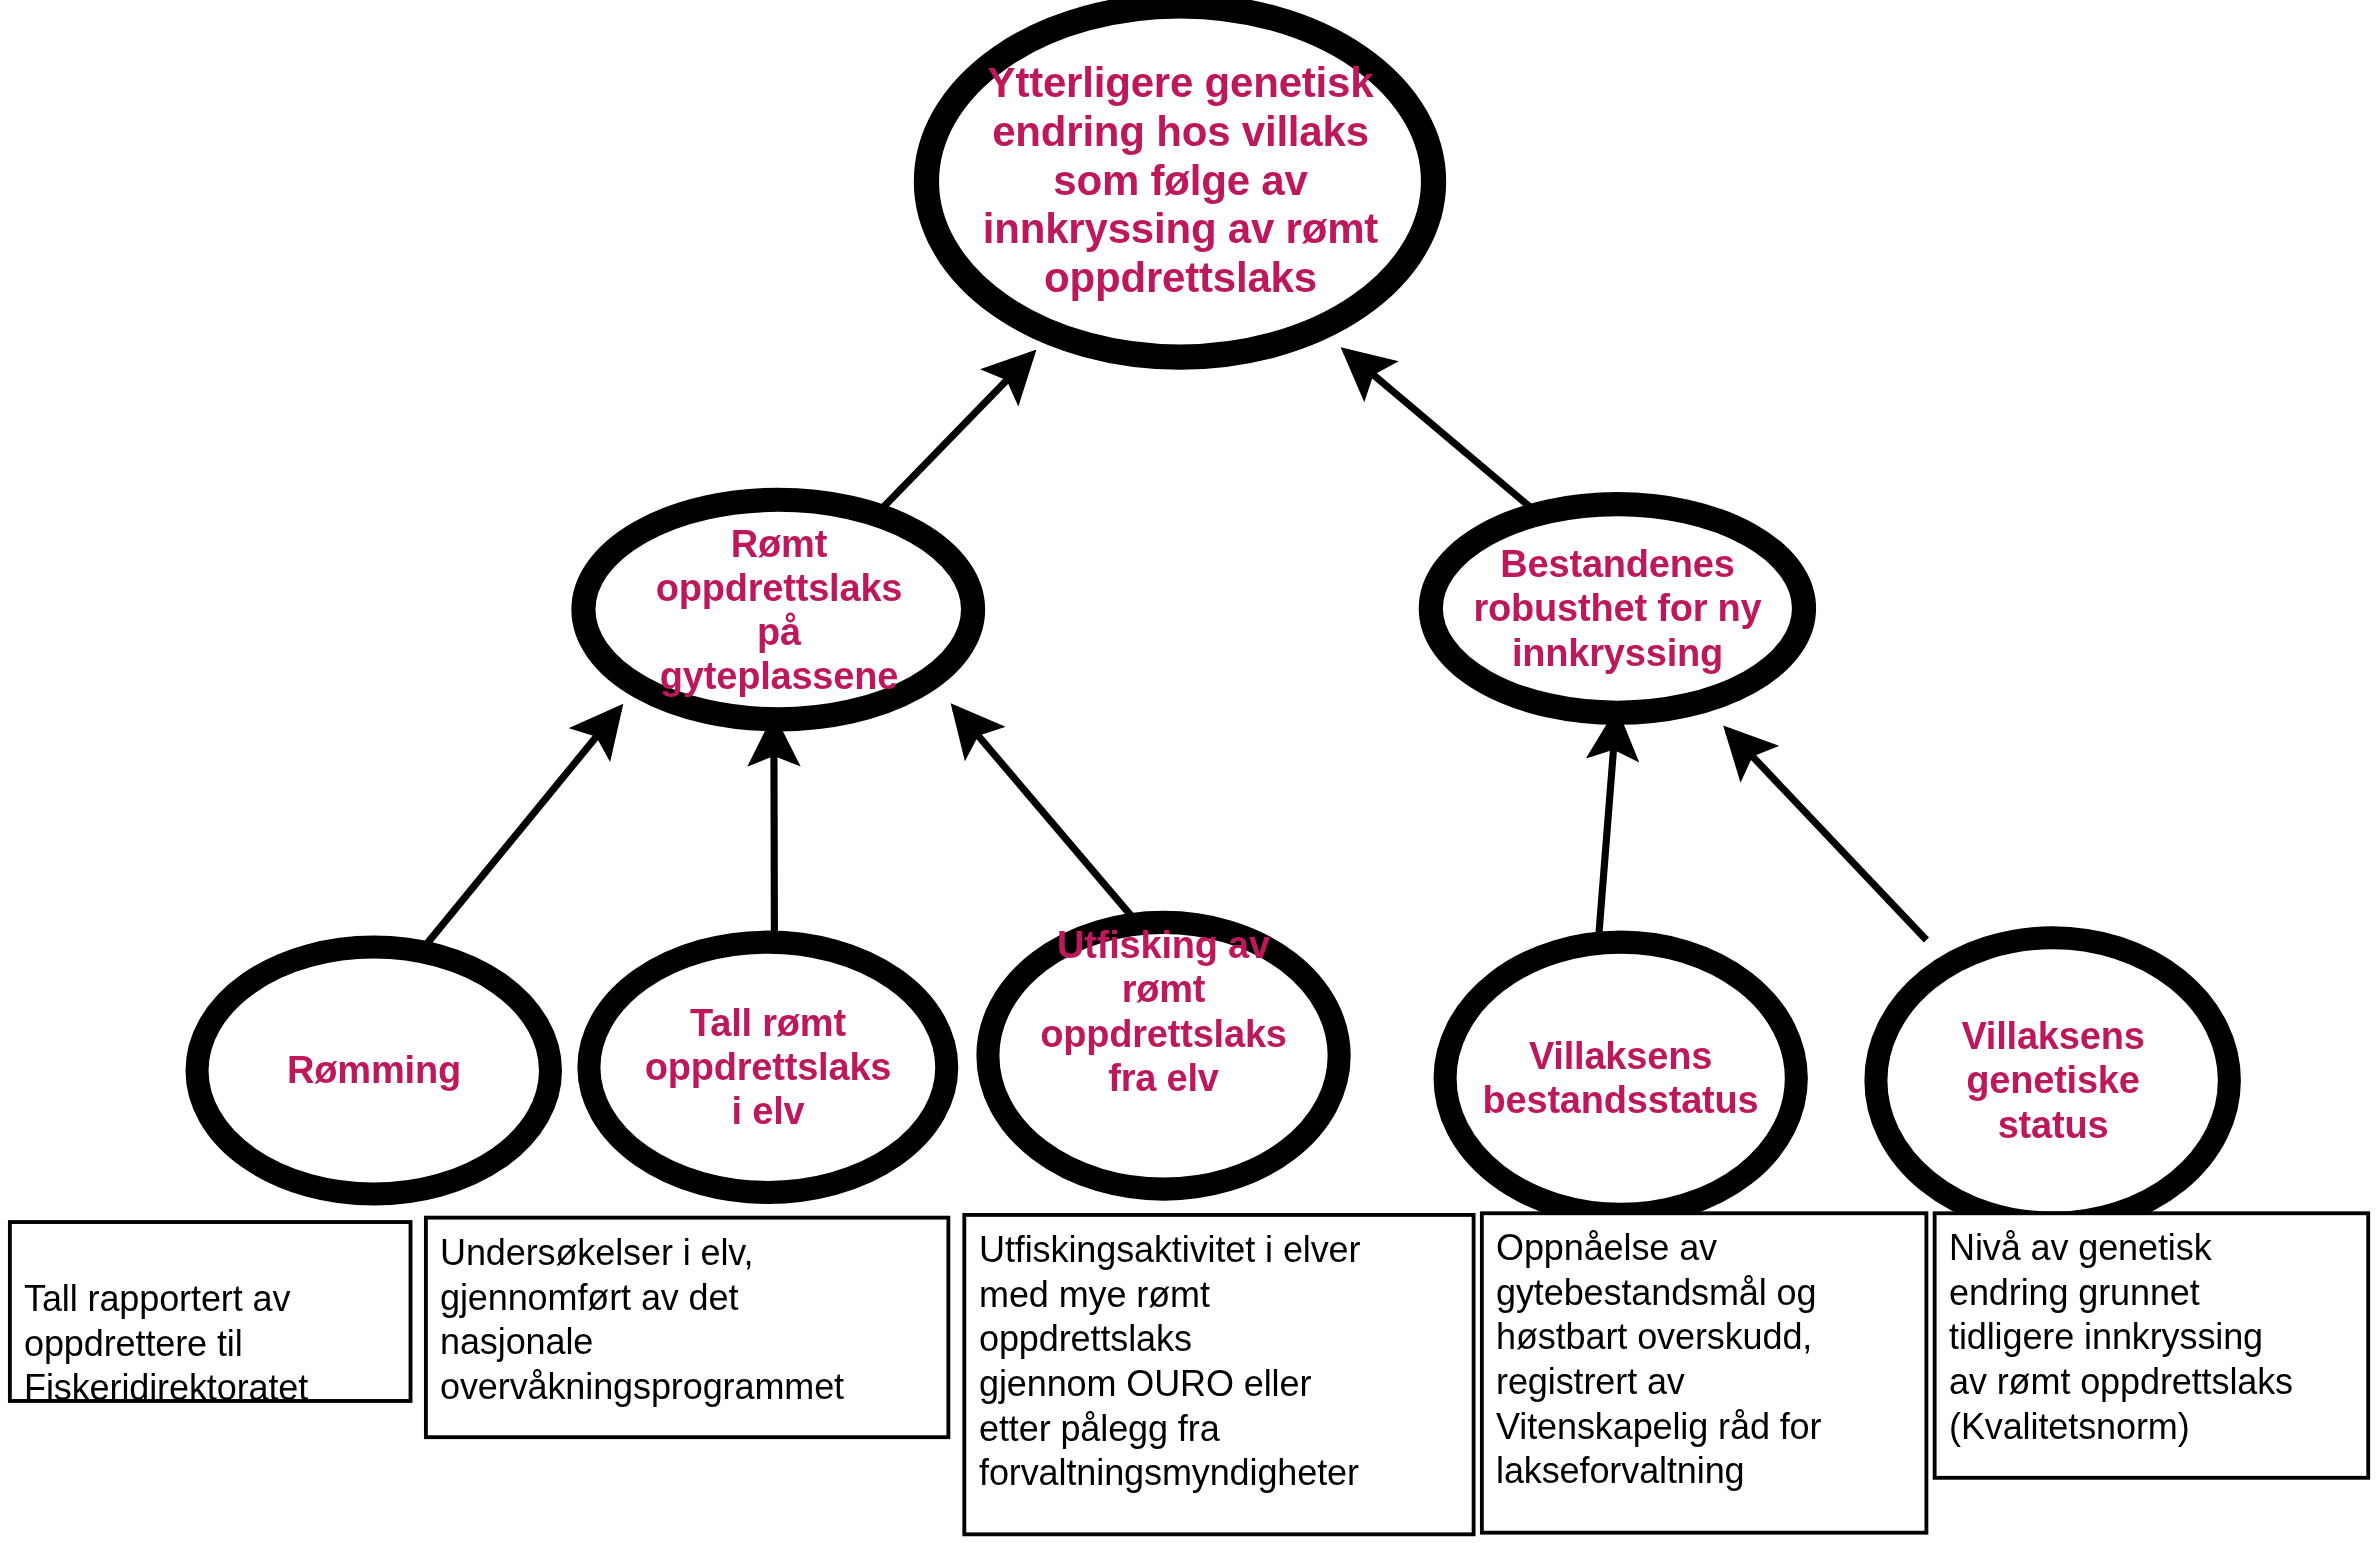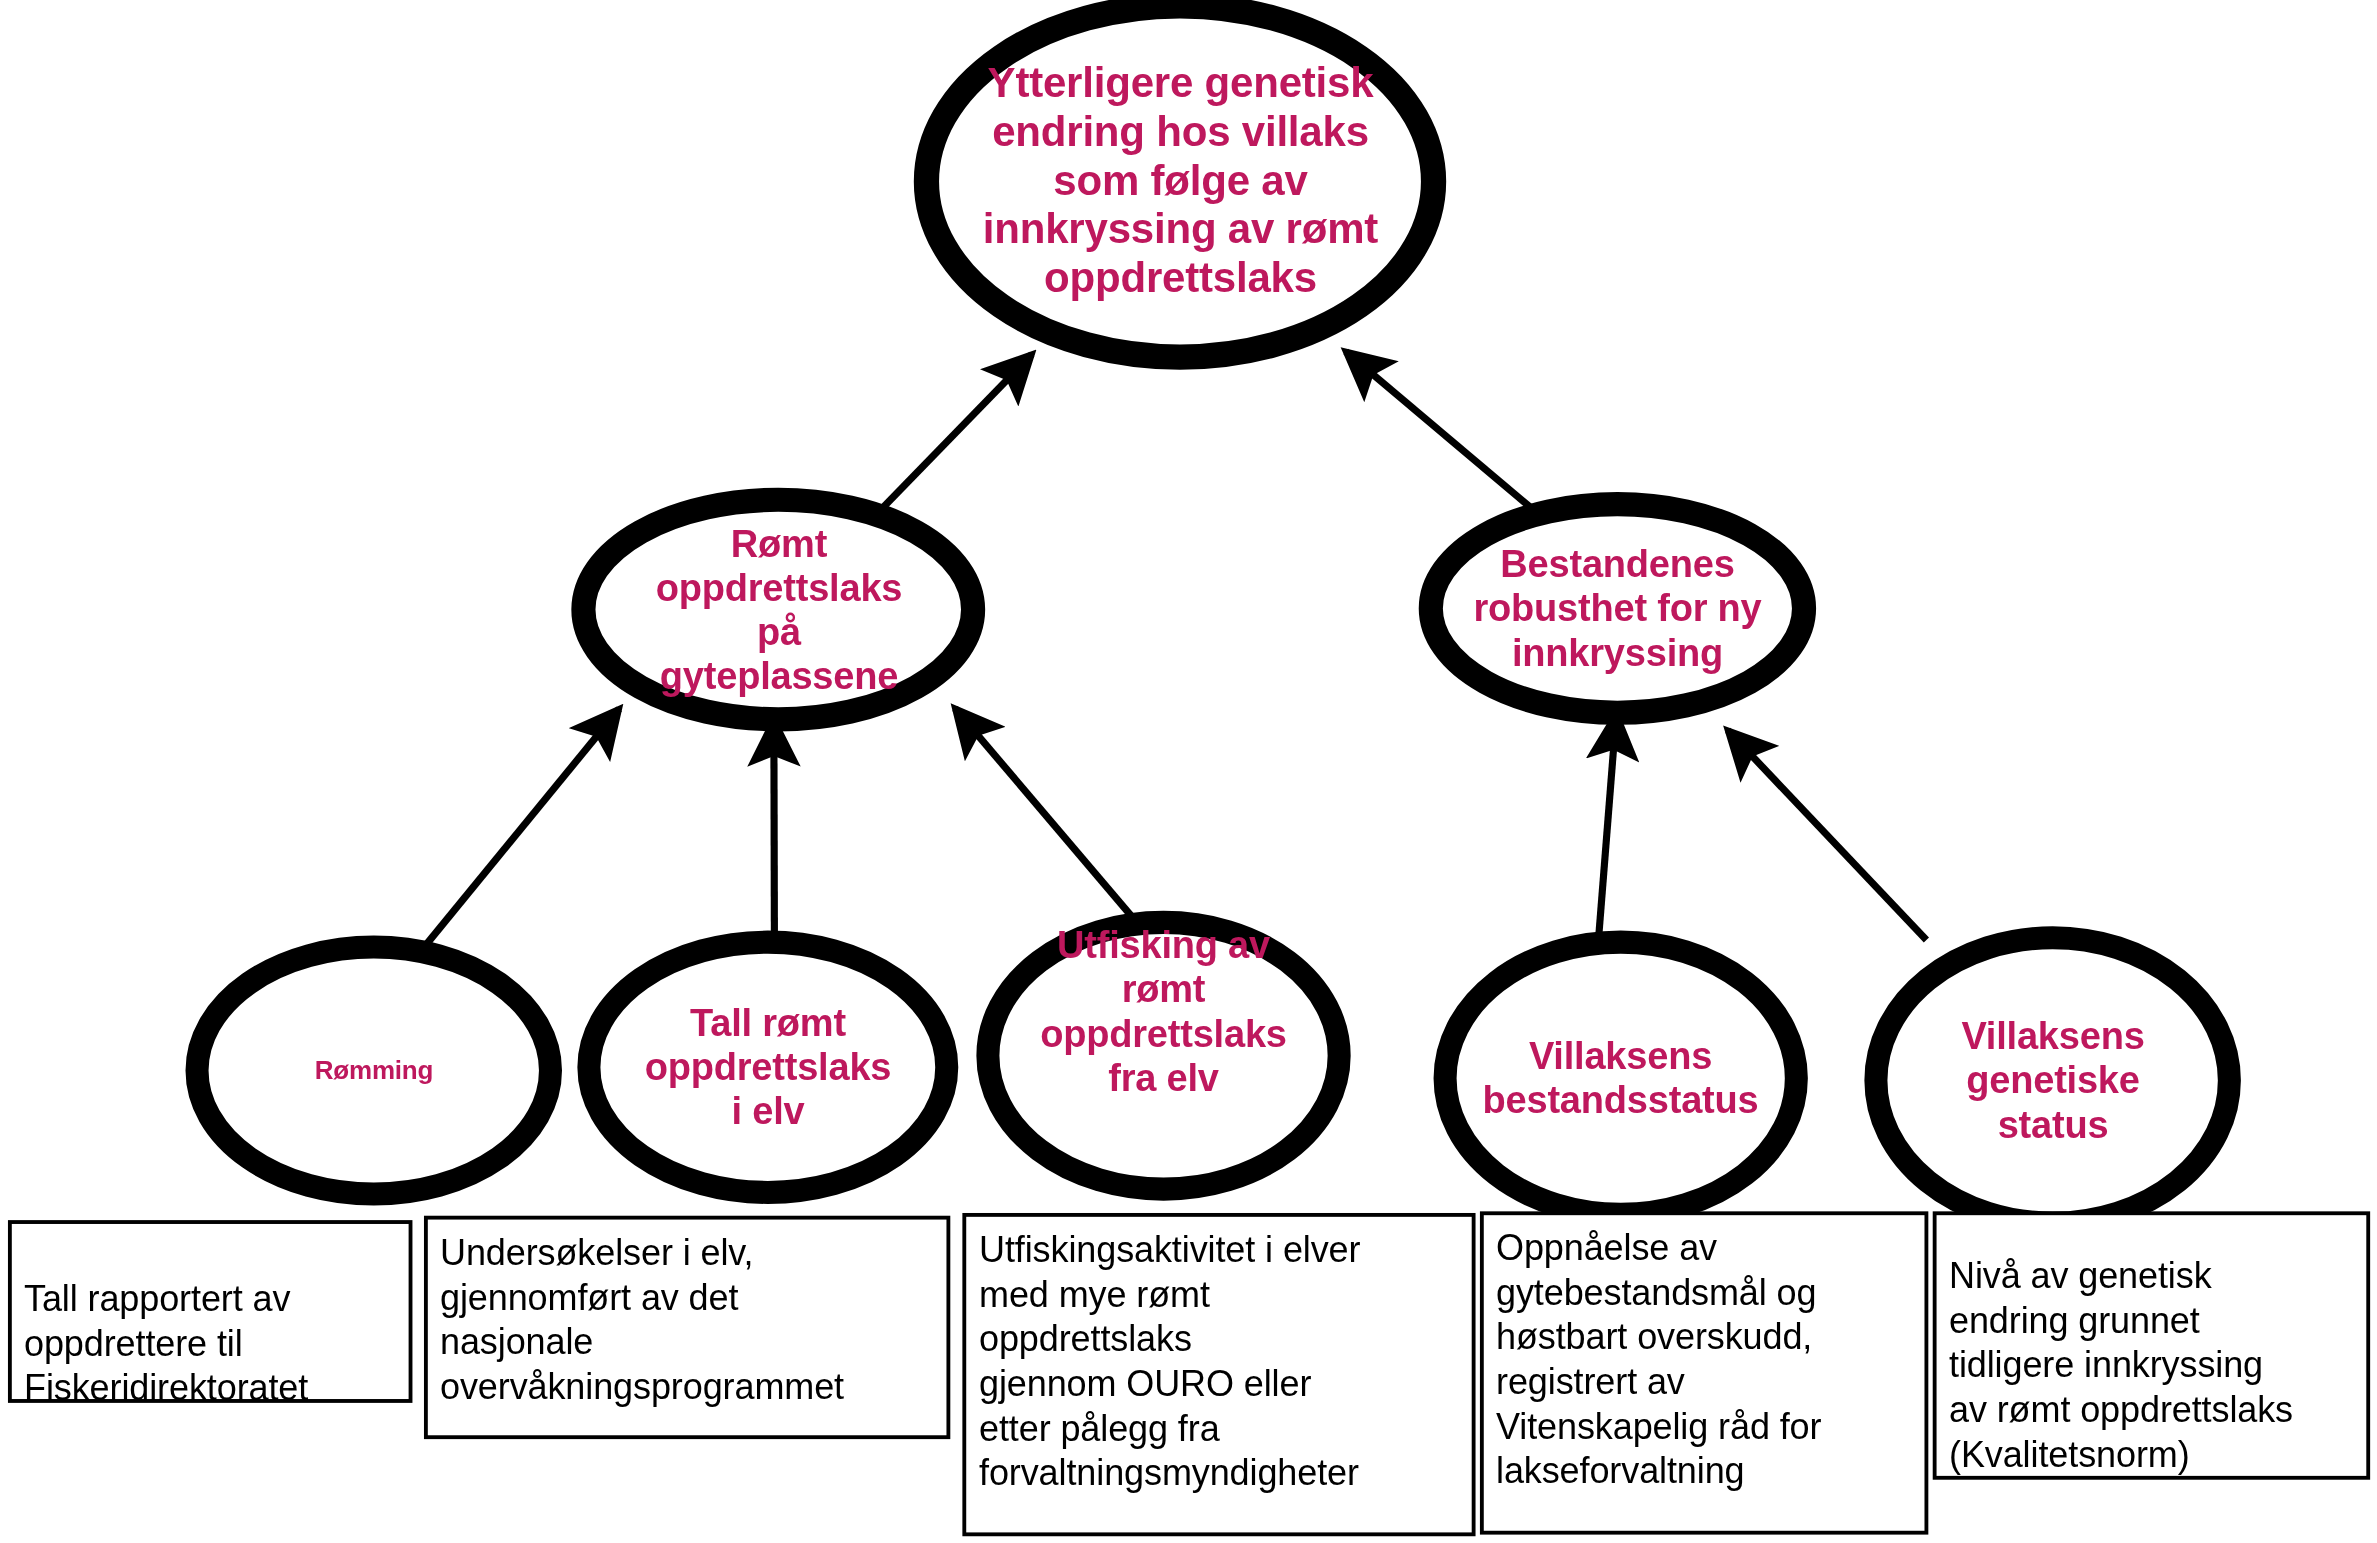--- a/index.html
+++ b/index.html
@@ -94,21 +94,21 @@
 som følge av
 innkryssing av rømt
 oppdrettslaks</div>
       <div class="node-label" style="left: 584px; top: 500px; width: 390px; height: 220px; font-size: 38px;">Rømt
 oppdrettslaks
 på
 gyteplassene</div>
       <div class="node-label" style="left: 1431px; top: 504px; width: 373px; height: 209px; font-size: 38px;">Bestandenes
 robusthet for ny
 innkryssing</div>
-      <div class="node-label" style="left: 197px; top: 947px; width: 354px; height: 247px; font-size: 26px;">Rømming</div>
+      <div class="node-label" style="left: 197px; top: 947px; width: 354px; height: 247px; font-size: 38px;">Rømming</div>
       <div class="node-label" style="left: 589px; top: 942px; width: 358px; height: 250px; font-size: 38px;">Tall rømt
 oppdrettslaks
 i elv</div>
       <div class="node-label" style="left: 988px; top: 878px; width: 351px; height: 267px; font-size: 38px;">Utfisking av
 rømt
 oppdrettslaks
 fra elv</div>
       <div class="node-label" style="left: 1445px; top: 942px; width: 351px; height: 272px; font-size: 38px;">Villaksens
 bestandsstatus</div>
       <div class="node-label" style="left: 1876px; top: 938px; width: 354px; height: 285px; font-size: 38px;">Villaksens
@@ -129,21 +129,21 @@
 oppdrettslaks
 gjennom OURO eller
 etter pålegg fra
 forvaltningsmyndigheter</div>
       <div class="box-text" style="left: 1496px; top: 1226px; width: 420px; font-size: 36px;">Oppnåelse av
 gytebestandsmål og
 høstbart overskudd,
 registrert av
 Vitenskapelig råd for
 lakseforvaltning</div>
-      <div class="box-text" style="left: 1949px; top: 1226px; width: 410px; font-size: 36px; margin-top: 28px;">Nivå av genetisk
+      <div class="box-text" style="left: 1949px; top: 1226px; width: 410px; font-size: 36px;">Nivå av genetisk
 endring grunnet
 tidligere innkryssing
 av rømt oppdrettslaks
 (Kvalitetsnorm)</div>
     </div>
 
 </div>
 
 
 </body></html>

